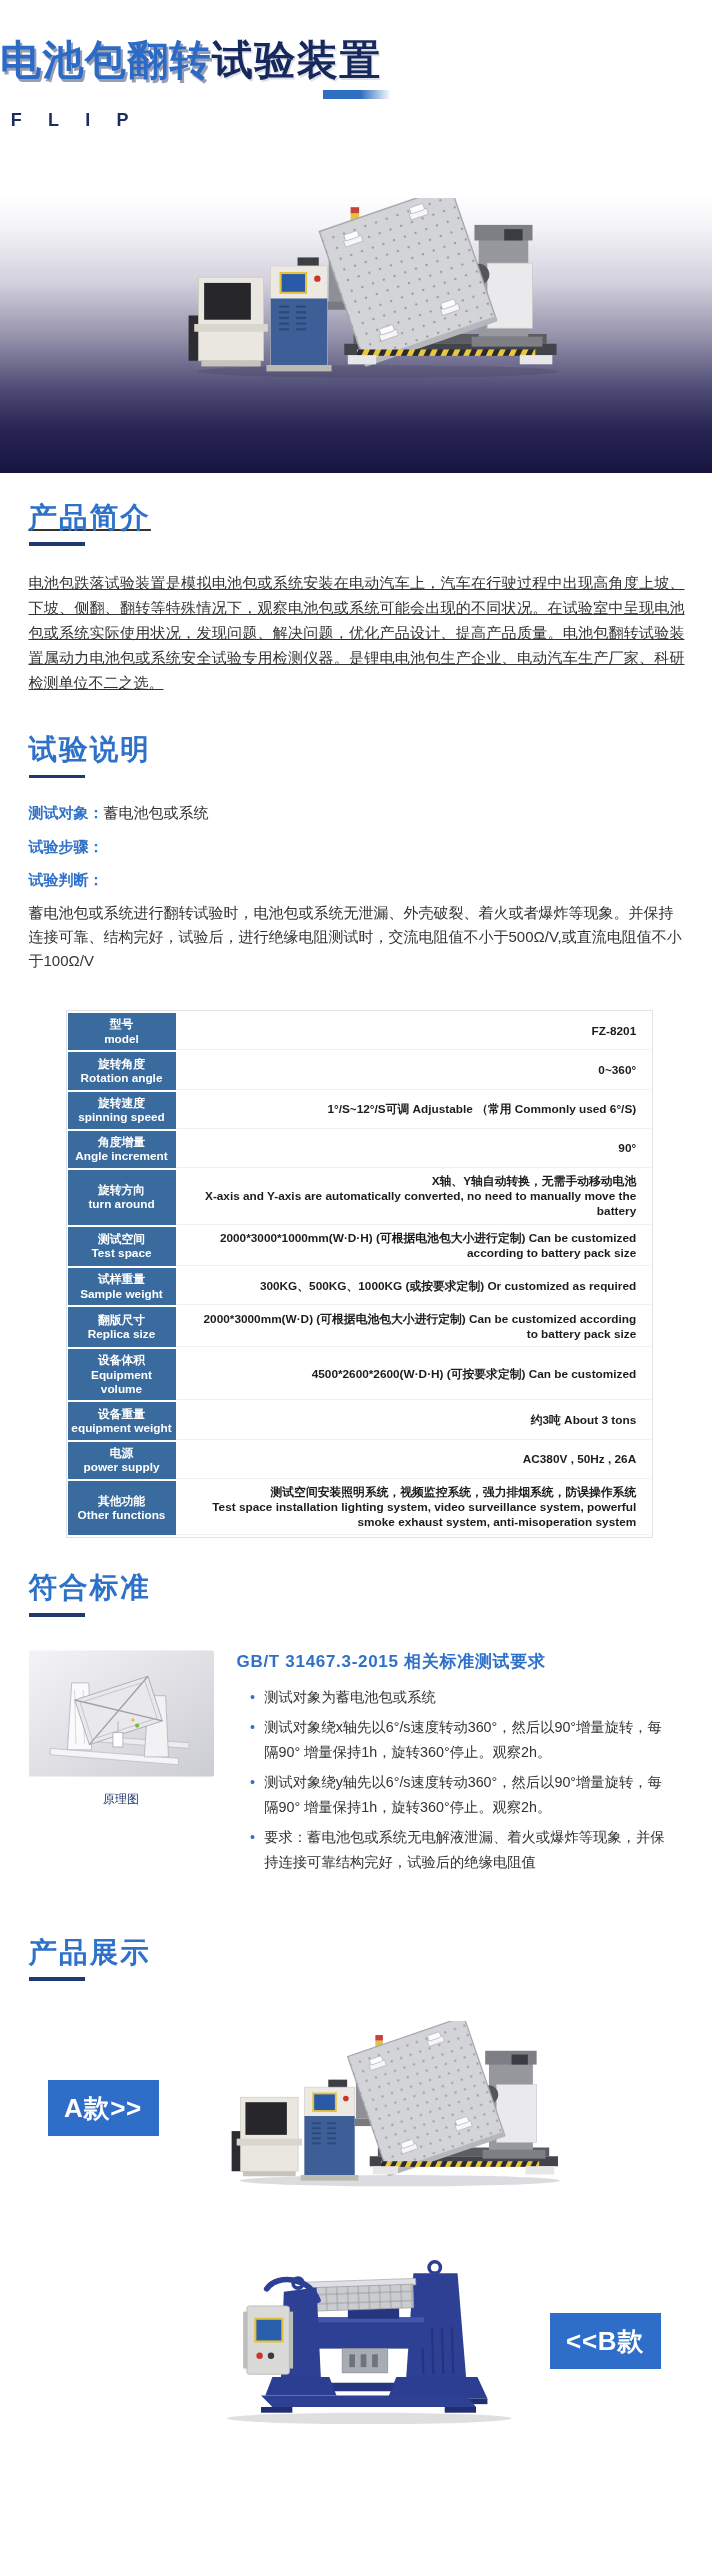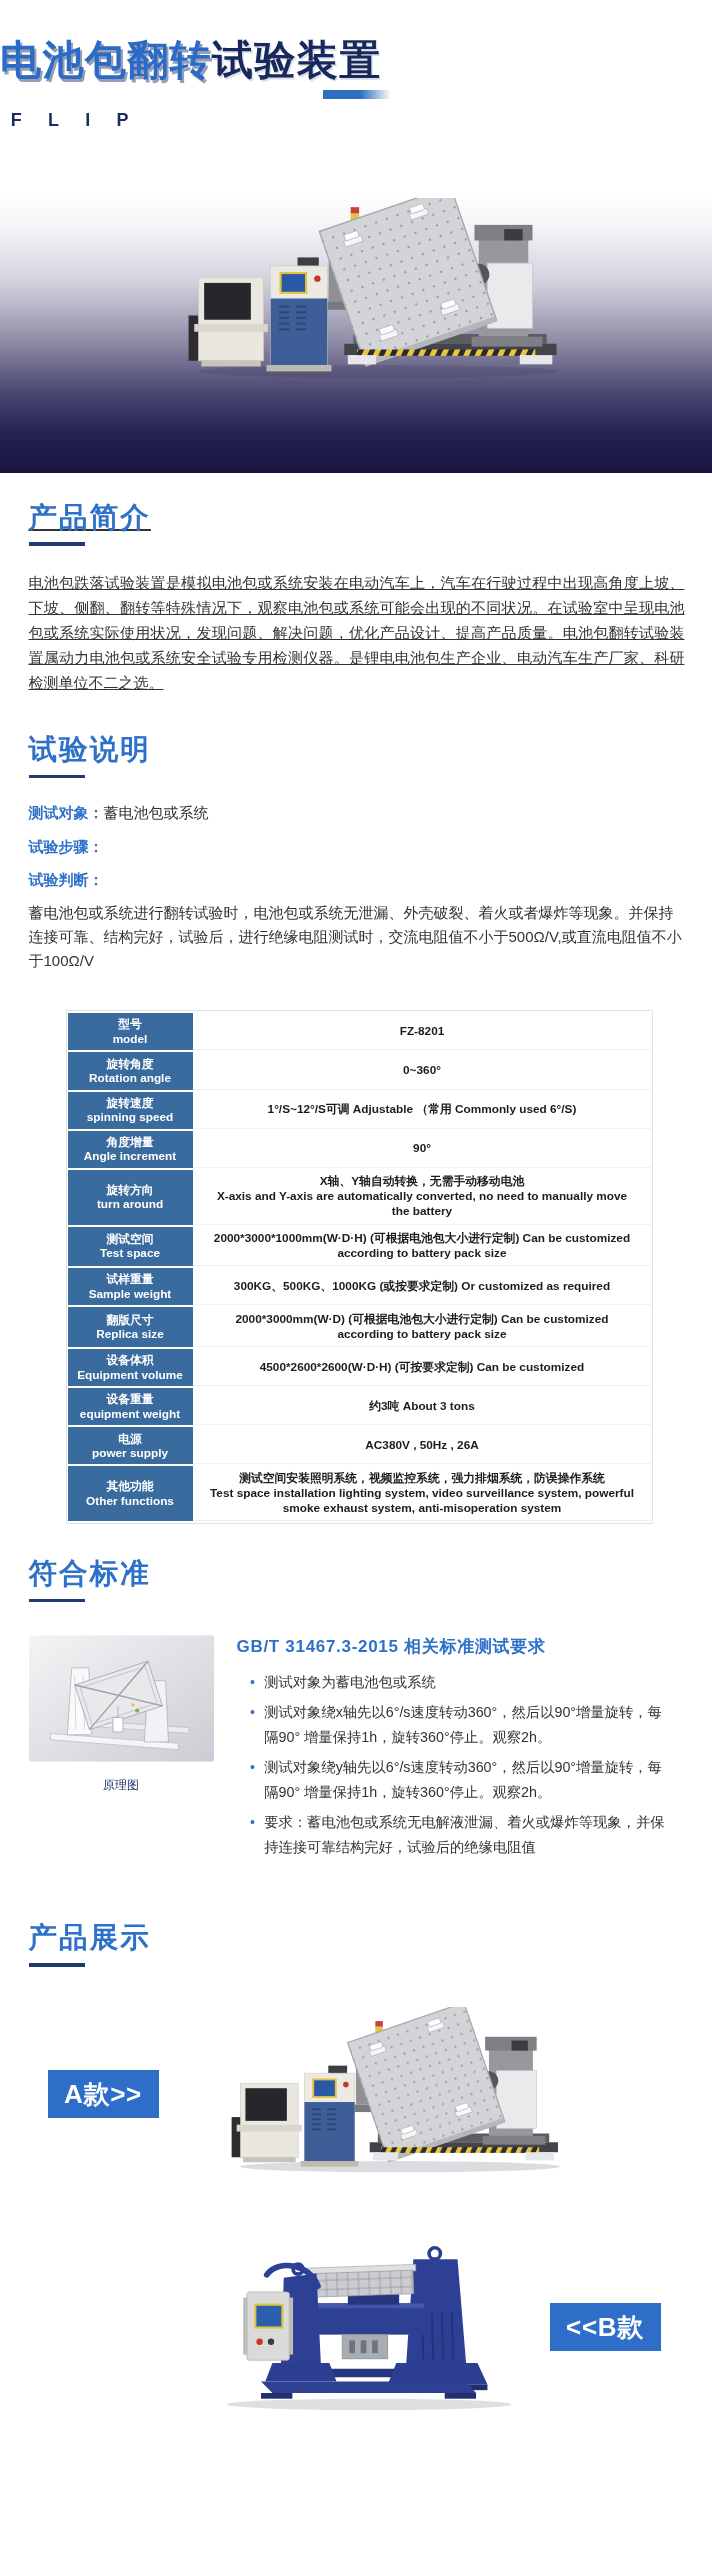--- a/index.html
+++ b/index.html
@@ -35,43 +35,43 @@
   
   .sec-test { margin-top:39px; }
   .test-lines { margin-top:23px; }
   .body-line { font-size:15px; line-height:24px; margin:0 0 9.3px; color:#333; }
   .blue-lbl { color:#2e71c9; font-weight:bold; }
 
   
   .sec-params { margin-top:37px; }
   .param-wrap { margin:10px 0 0 37px; width:587px; border:0.7px solid #e2e2e4; background:#fff; }
   table.params { width:100%; border-collapse:separate; border-spacing:1.4px 2.1px; }
-  table.params th { width:125px; background:#3a6b9e; color:#fff; font-size:11.8px; font-weight:bold;
+  table.params th { width:108px; background:#3a6b9e; color:#fff; font-size:11.8px; font-weight:bold;
     text-align:center; vertical-align:middle; padding:4.3px 2.9px; line-height:14.3px; }
-  table.params td { background:#fff; color:#1c1c1c; font-size:11.8px; font-weight:bold; text-align:center;
+  table.params td { background:#fff; color:#1c1c1c; font-size:11.8px; font-weight:bold; text-align:right;
     vertical-align:middle; padding:4.3px 14.3px; border-bottom:0.7px solid #f0f0f2; }
   table.params td .val-line { line-height:15px; }
 
   
   .sec-standards { margin-top:34px; }
   .std-flex { display:flex; margin-top:33px; }
   .std-fig { margin:0; width:185px; flex:none; }
   .std-fig svg { width:185px; height:127px; display:block; }
   .std-caption { text-align:center; margin-top:14.3px; font-size:12px; color:#21356e; }
   .std-right { margin-left:23px; flex:1; }
   .std-title { margin:0 0 11.4px; font-size:17px; font-weight:bold; color:#2e71c9; letter-spacing:0.7px; }
   ul.std-bullets { list-style:none; margin:12px; padding:0; }
   ul.std-bullets li { position:relative; padding-left:15.7px; font-size:14.3px; line-height:25px;
     margin-bottom:5px; color:#333; }
   ul.std-bullets li::before { content:"•"; position:absolute; left:1.4px; top:0; color:#3a6fc0; }
 
   
   .sec-showcase { margin-top:50px; }
   .show-row { display:flex; align-items:center; }
-  .model-btn { width:111px; height:48px; background:#2e6dc8; color:#fff; font-size:26px; font-weight:bold;
+  .model-btn { width:111px; height:56px; background:#2e6dc8; color:#fff; font-size:26px; font-weight:bold;
     display:flex; align-items:center; justify-content:center; letter-spacing:0.7px; cursor:pointer; flex:none; }
   .row-a { margin-top:40px; }
   .row-a .model-btn { margin-left:19px; margin-right:40px; }
   .row-a svg { width:364px; height:175px; }
   .row-b { margin-top:60px; }
   .row-b svg { width:356px; height:171px; margin-left:148px; }
   .row-b .model-btn { margin-left:17px; }
 
   .svg-defs { position:absolute; width:0; height:0; overflow:hidden; }
 </style>

